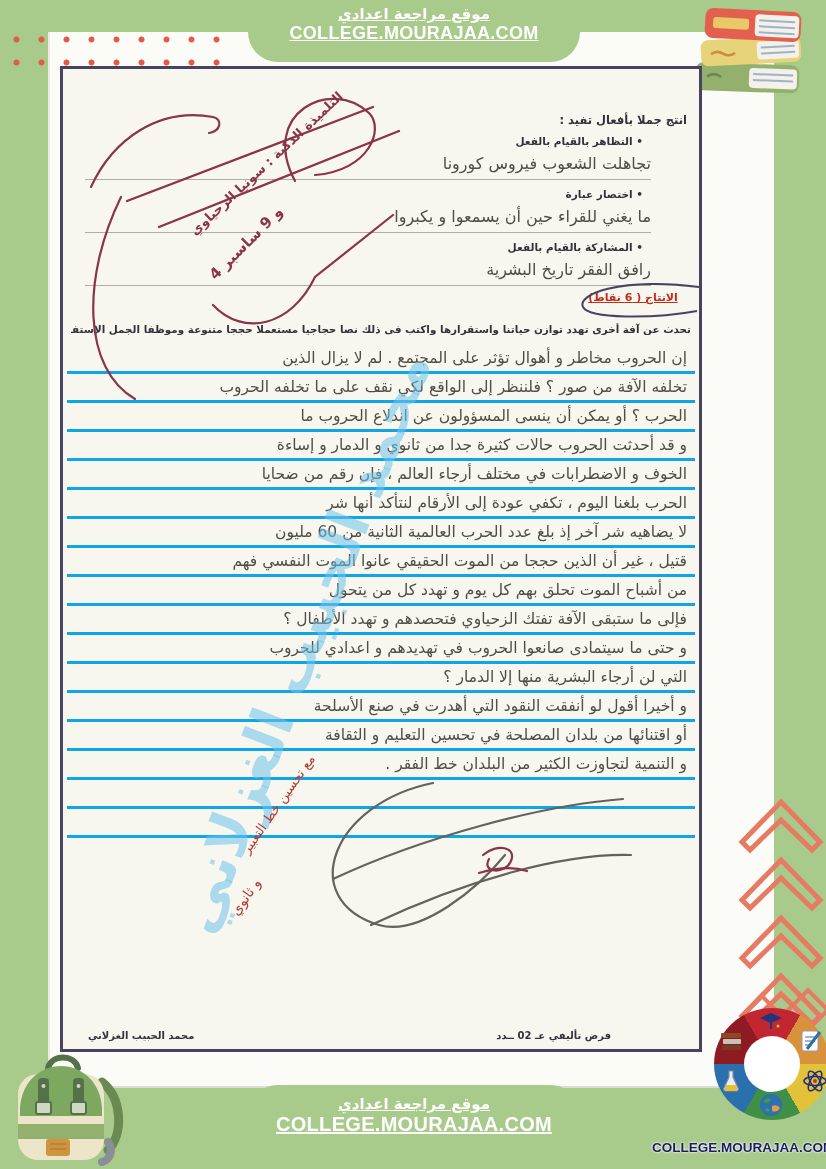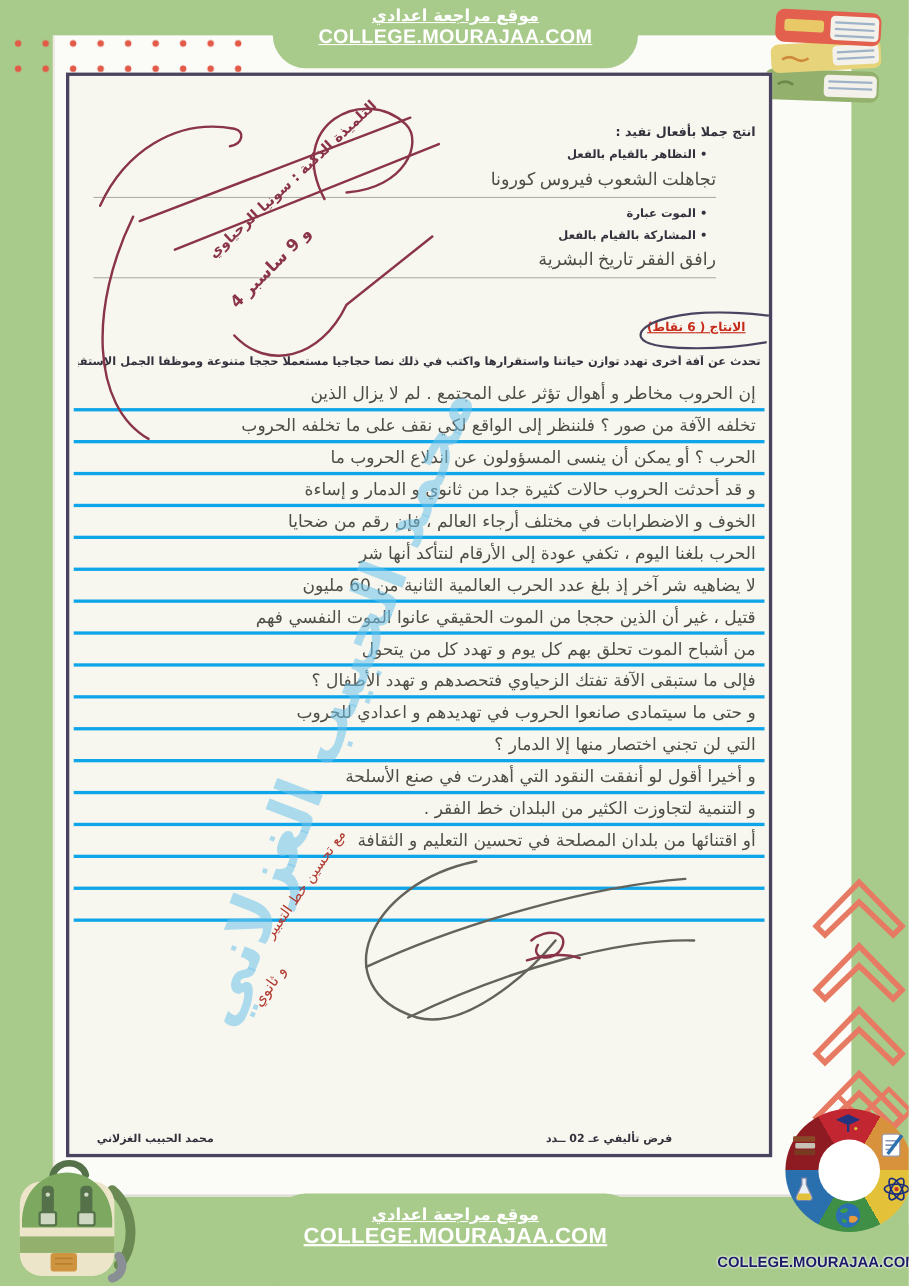--- a/index.html
+++ b/index.html
@@ -30,21 +30,21 @@
                   font-family:"Liberation Sans",sans-serif;letter-spacing:.3px;}
   
   .paper{position:absolute;left:60px;top:66px;width:636px;height:980px;
          background:#f7f6ef;border:3px solid #4a4360;}
   .qa{position:absolute;right:12px;top:44px;width:612px;direction:rtl;text-align:right;}
   .qa-title{font-size:11.5px;font-weight:bold;color:#33323c;margin-bottom:3px;}
   .q-label{font-size:10.5px;font-weight:bold;color:#33323c;margin:8px 44px 0 0;}
   .q-label::before{content:"\2022  ";}
   .q-answer{font-size:16px;color:#4f4e46;height:30px;line-height:30px;
             border-bottom:1px solid #aeaea6;margin:2px 36px 6px 10px;padding-left:20px;
-            white-space:nowrap;overflow:hidden;font-family:Liberation Serif, serif;}
+            white-space:nowrap;overflow:hidden;}
   .sec-label{position:absolute;right:10px;top:222px;width:112px;direction:rtl;text-align:center;
              color:#c62a1a;font-weight:bold;font-size:11px;text-decoration:underline;}
   .sec-curve{position:absolute;right:-6px;top:214px;}
   .prompt{position:absolute;right:8px;top:254px;width:620px;direction:rtl;text-align:right;
           font-size:10.4px;font-weight:bold;color:#33323c;white-space:nowrap;overflow:hidden;}
   .essay{position:absolute;left:4px;top:276px;width:628px;direction:rtl;}
   .essay .line{height:26px;line-height:26px;border-bottom:3px solid #0ea5e9;
                font-size:15.5px;color:#4f4e46;text-align:right;padding:0 8px;
                white-space:nowrap;overflow:hidden;}
   .watermark{position:absolute;left:-120px;top:539px;width:720px;transform:rotate(-69deg);
@@ -116,21 +116,22 @@
     <rect x="20" y="15" width="36" height="11" rx="3" fill="#e9c867"></rect>
   </g>
 </svg>
 
 <div class="paper">
 
   <div class="qa">
     <div class="qa-title">انتج جملا بأفعال تفيد :</div>
     <div class="q-label">التظاهر بالقيام بالفعل</div>
     <div class="q-answer">تجاهلت الشعوب فيروس كورونا</div>
-    <div class="q-label">الموت عبارة</div>
+    <div class="q-label">اختصار عبارة</div>
+    <div class="q-answer">ما يغني للقراء حين أن يسمعوا و يكبروا</div>
     <div class="q-label">المشاركة بالقيام بالفعل</div>
     <div class="q-answer">رافق الفقر تاريخ البشرية</div>
   </div>
 
   <div class="sec-label">الانتاج ( 6 نقاط)</div>
   <svg class="sec-curve" width="132" height="40" viewBox="0 0 132 40">
     <path d="M126 4 C44 -6 4 12 10 24 C16 36 80 36 124 28" stroke="#4a4360" stroke-width="2" fill="none"></path>
   </svg>
 
   <div class="prompt">تحدث عن آفة أخرى تهدد توازن حياتنا واستقرارها واكتب في ذلك نصا حجاجيا مستعملا حججا متنوعة وموظفا الجمل الإستفهامية</div>
@@ -140,24 +141,24 @@
     <div class="line">تخلفه الآفة من صور ؟ فلننظر إلى الواقع لكي نقف على ما تخلفه الحروب</div>
     <div class="line">الحرب ؟ أو يمكن أن ينسى المسؤولون عن اندلاع الحروب ما</div>
     <div class="line">و قد أحدثت الحروب حالات كثيرة جدا من ثانوي و الدمار و إساءة</div>
     <div class="line">الخوف و الاضطرابات في مختلف أرجاء العالم ، فإن رقم من ضحايا</div>
     <div class="line">الحرب بلغنا اليوم ، تكفي عودة إلى الأرقام لنتأكد أنها شر</div>
     <div class="line">لا يضاهيه شر آخر إذ بلغ عدد الحرب العالمية الثانية من 60 مليون</div>
     <div class="line">قتيل ، غير أن الذين حججا من الموت الحقيقي عانوا الموت النفسي فهم</div>
     <div class="line">من أشباح الموت تحلق بهم كل يوم و تهدد كل من يتحول</div>
     <div class="line">فإلى ما ستبقى الآفة تفتك الزحياوي فتحصدهم و تهدد الأطفال ؟</div>
     <div class="line">و حتى ما سيتمادى صانعوا الحروب في تهديدهم و اعدادي للحروب</div>
-    <div class="line">التي لن تجني اختصار منها إلا الدمار ؟</div>
+    <div class="line">التي لن أرجاء البشرية منها إلا الدمار ؟</div>
     <div class="line">و أخيرا أقول لو أنفقت النقود التي أهدرت في صنع الأسلحة</div>
+    <div class="line">أو اقتنائها من بلدان المصلحة في تحسين التعليم و الثقافة</div>
     <div class="line">و التنمية لتجاوزت الكثير من البلدان خط الفقر .</div>
-    <div class="line">أو اقتنائها من بلدان المصلحة في تحسين التعليم و الثقافة</div>
     <div class="line"></div>
     <div class="line"></div>
   </div>
 
   <div class="watermark">محمد الحبيب الغزلاني</div>
 
   <div class="ink-note1">التلميذة الذكية : سونيا الزحياوي</div>
   <div class="ink-note2">و 9 ساسبر 4</div>
 
   <svg class="ink-svg" width="636" height="560" viewBox="0 0 636 560">

